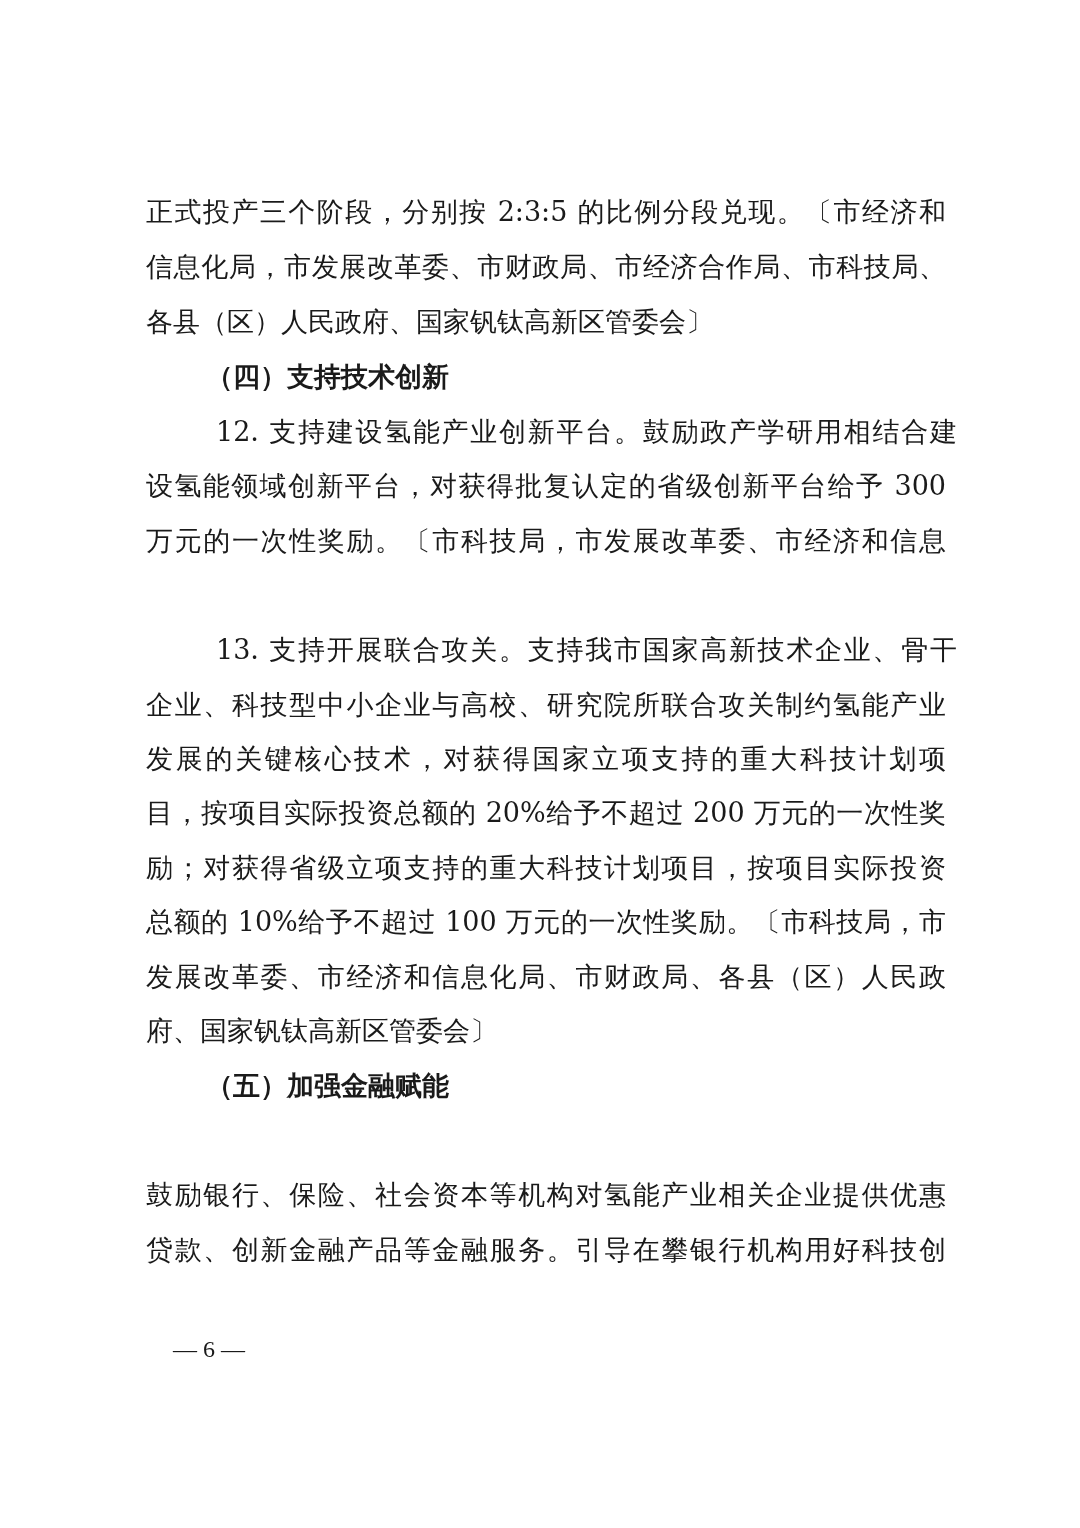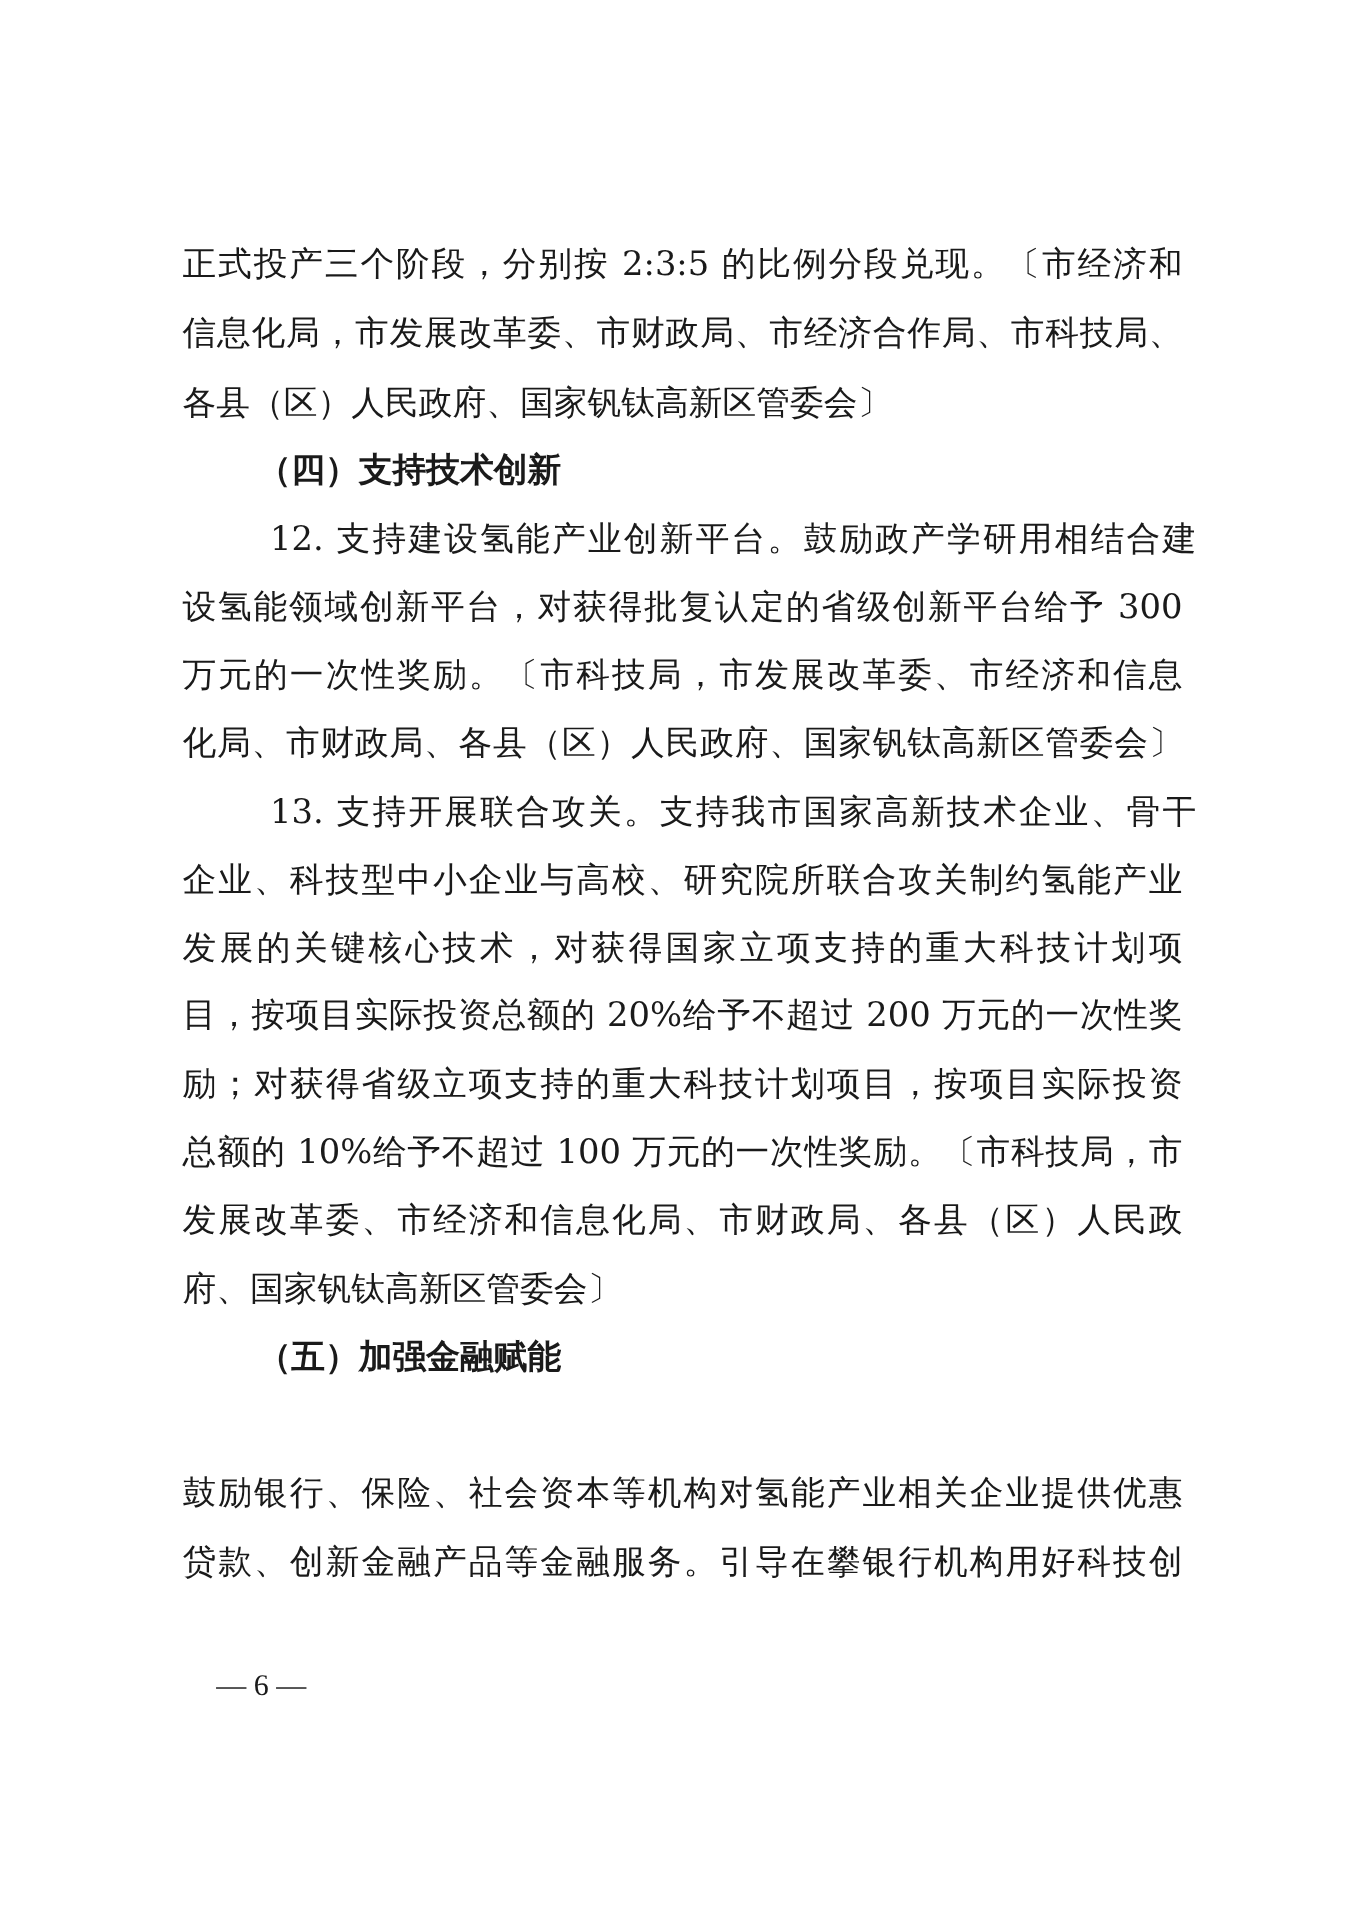--- a/index.html
+++ b/index.html
@@ -22,21 +22,20 @@
 
   <div class="line" style="top:196px">正式投产三个阶段，分别按 2:3:5 的比例分段兑现。〔市经济和</div>
   <div class="line" style="top:251px">信息化局，市发展改革委、市财政局、市经济合作局、市科技局、</div>
   <div class="line last" style="top:306px">各县（区）人民政府、国家钒钛高新区管委会〕</div>
 
   <div class="heading" style="top:361px">（四）支持技术创新</div>
 
   <div class="line indent" style="top:416px">12. 支持建设氢能产业创新平台。鼓励政产学研用相结合建</div>
   <div class="line" style="top:470px">设氢能领域创新平台，对获得批复认定的省级创新平台给予 300</div>
   <div class="line" style="top:525px">万元的一次性奖励。〔市科技局，市发展改革委、市经济和信息</div>
-  <div class="line" style="top:579px">化局、市财政局、各县（区）人民政府、国家钒钛高新区管委会〕</div>
 
   <div class="line indent" style="top:634px">13. 支持开展联合攻关。支持我市国家高新技术企业、骨干</div>
   <div class="line" style="top:689px">企业、科技型中小企业与高校、研究院所联合攻关制约氢能产业</div>
   <div class="line" style="top:743px">发展的关键核心技术，对获得国家立项支持的重大科技计划项</div>
   <div class="line" style="top:797px">目，按项目实际投资总额的 20%给予不超过 200 万元的一次性奖</div>
   <div class="line" style="top:852px">励；对获得省级立项支持的重大科技计划项目，按项目实际投资</div>
   <div class="line" style="top:906px">总额的 10%给予不超过 100 万元的一次性奖励。〔市科技局，市</div>
   <div class="line" style="top:961px">发展改革委、市经济和信息化局、市财政局、各县（区）人民政</div>
   <div class="line last" style="top:1015px">府、国家钒钛高新区管委会〕</div>
 

